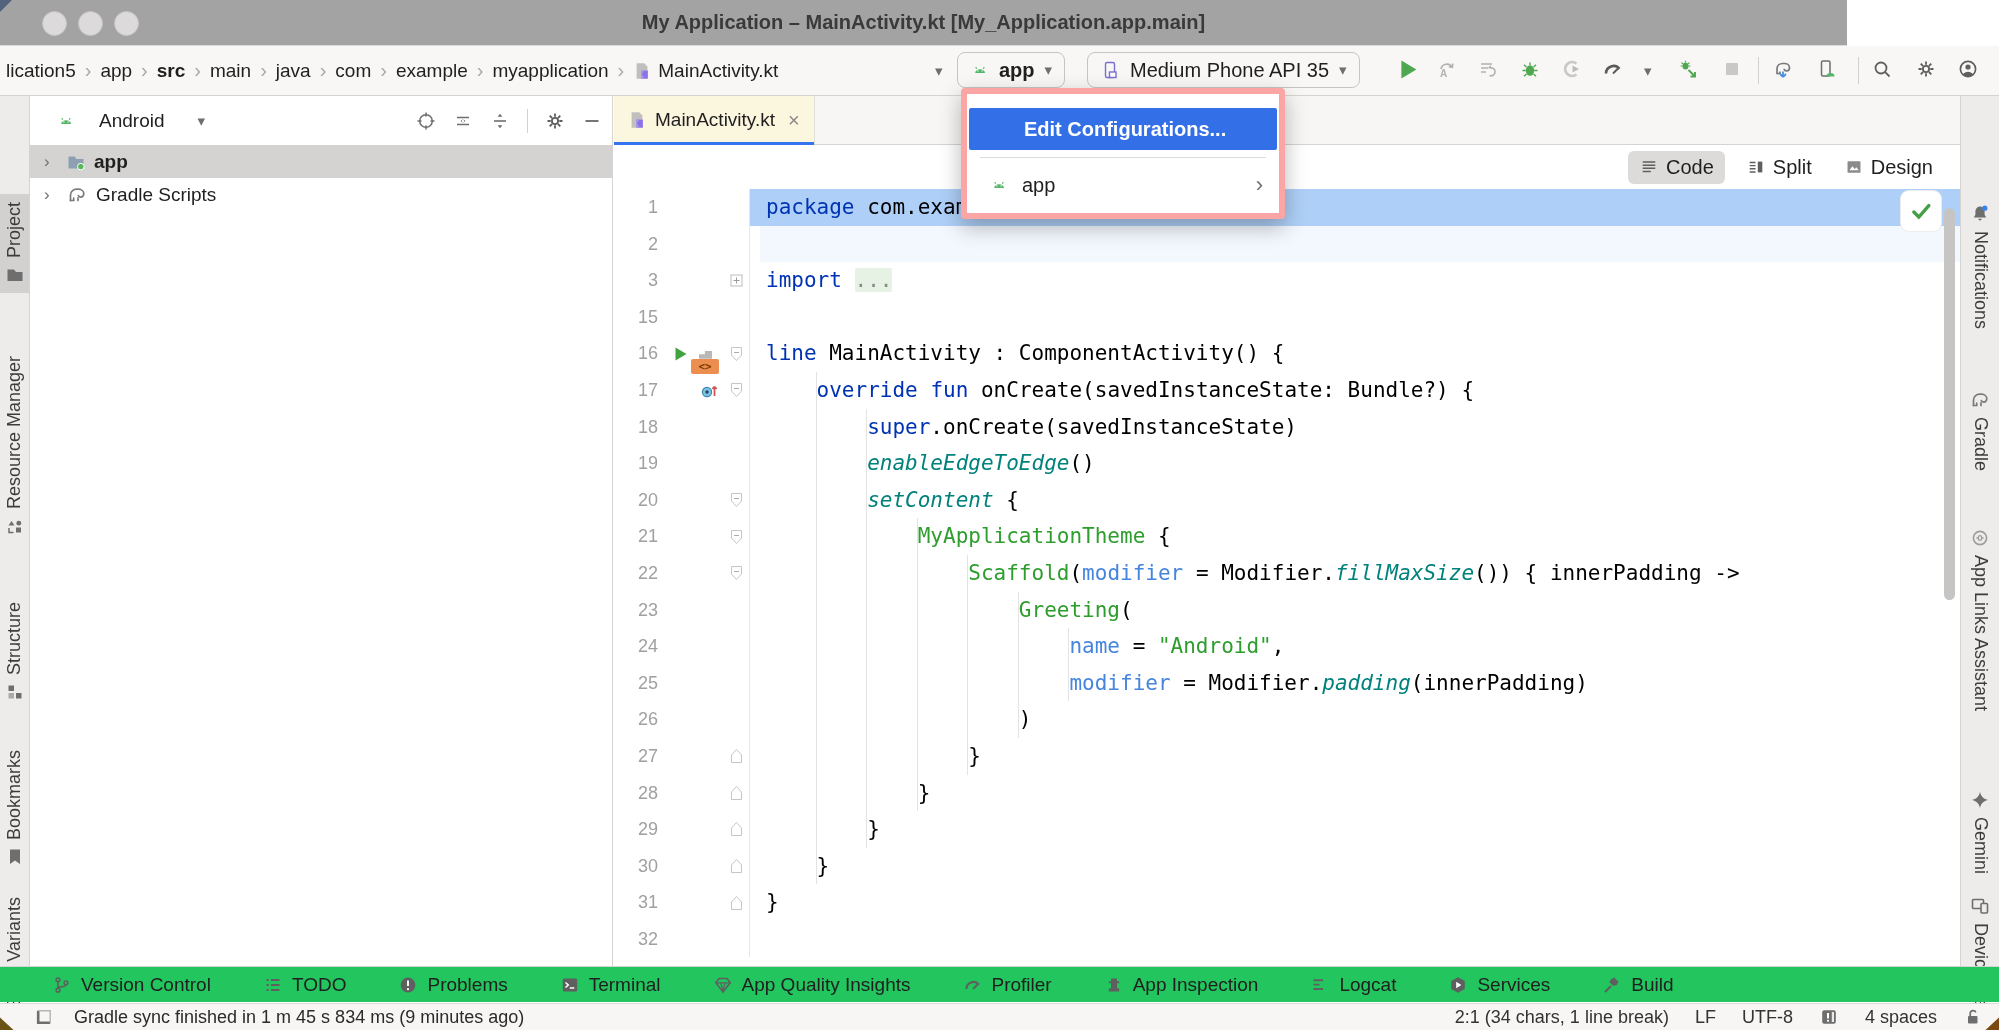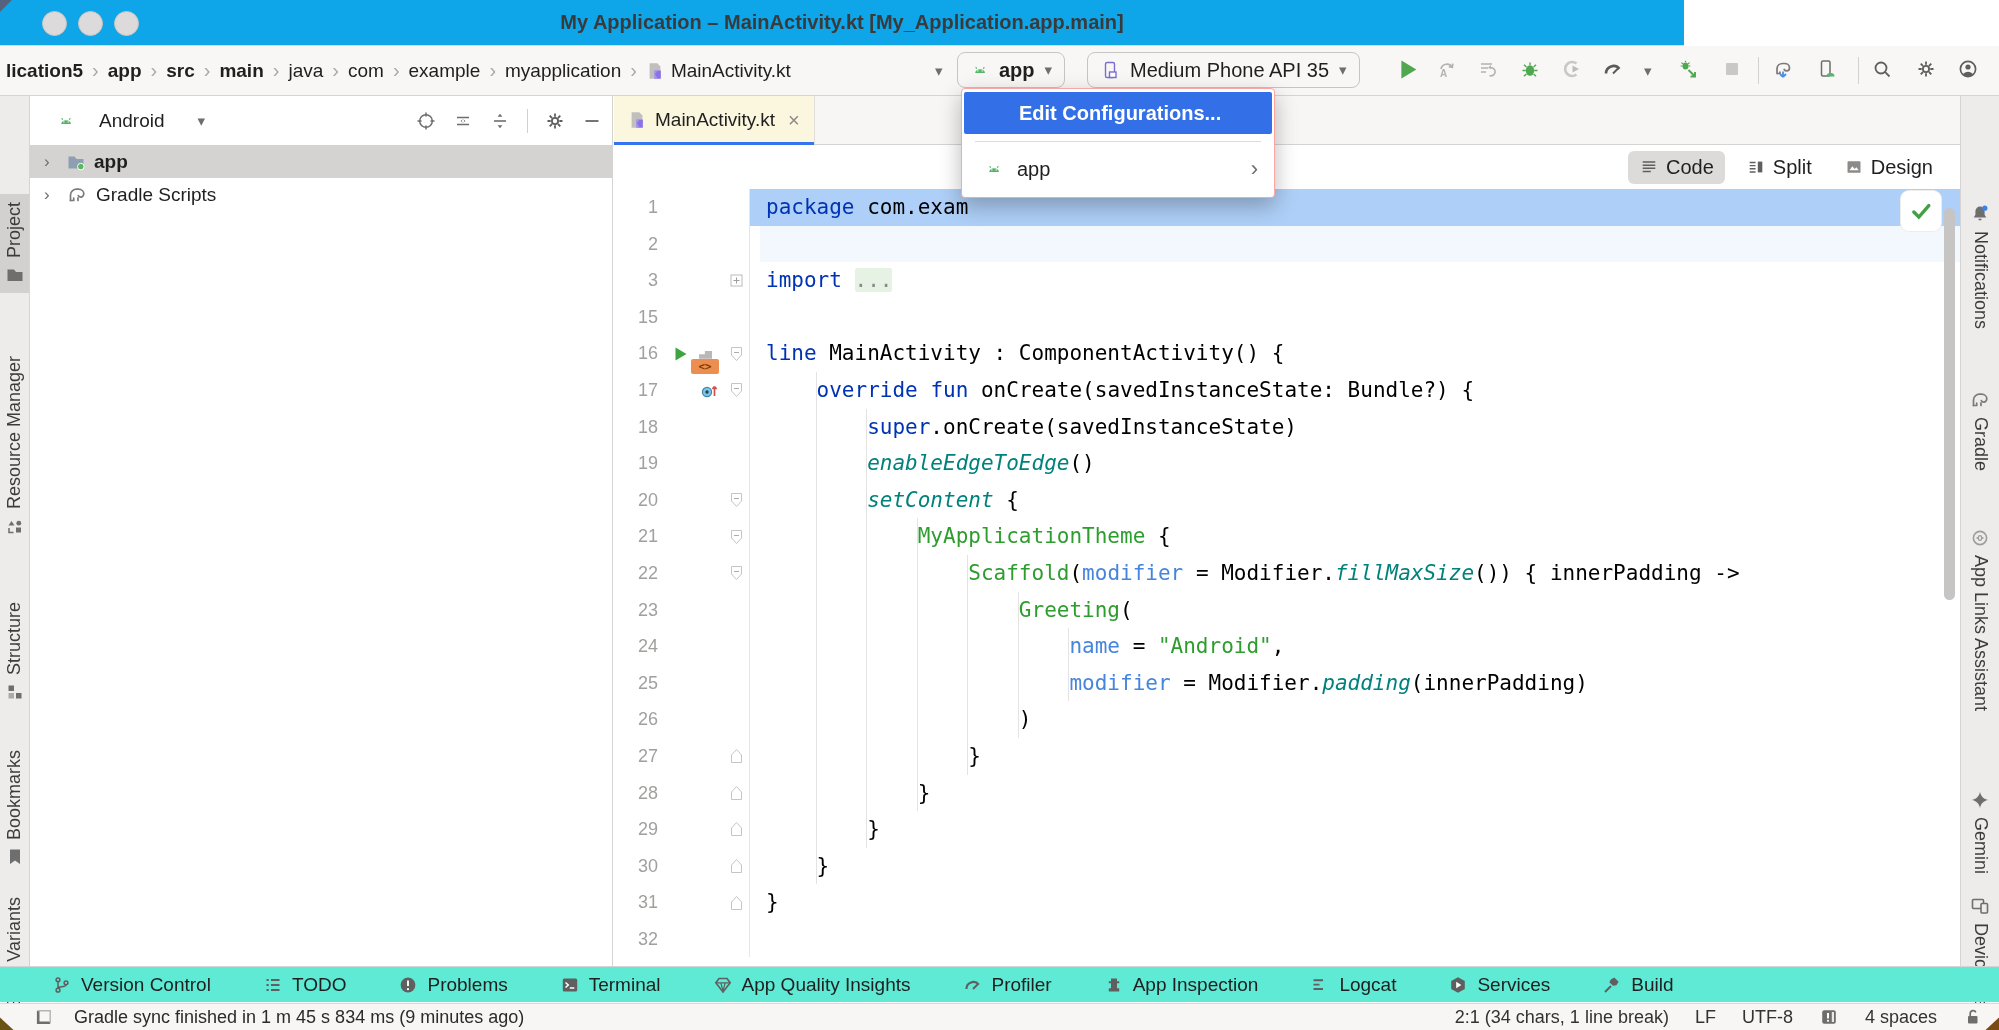--- a/index.html
+++ b/index.html
@@ -2,30 +2,30 @@
 <html style="--accent: #3370E7; --underline: #3574F0; --sel: #AECFF7; --kw: #0033B3; --fn: #2D9D2D; --str: #2D9D2D; --arg: #4585DD; --ext: #00827C;"><head>
 <meta charset="utf-8">
 <style>
   html,body{margin:0;padding:0;background:#444;}
   #screen{position:relative;width:1999px;height:1030px;background:#fff;overflow:hidden;
     font-family:"Liberation Sans",sans-serif;-webkit-font-smoothing:antialiased;}
   .abs{position:absolute;}
   svg{display:block;}
 
   
-  #titlebar{left:0;top:0;width:1684px;height:45px;background:#0ea5e9;border-bottom:1px solid #DAD9D8;
+  #titlebar{left:0;top:0;width:1847px;height:45px;background:#a3a3a3;border-bottom:1px solid #DAD9D8;
     display:flex;align-items:center;justify-content:center;}
   #title{font-size:20px;font-weight:bold;color:#3A3A3A;}
   .tl{position:absolute;top:11px;width:23px;height:23px;border-radius:50%;background:#DCDADA;border:1px solid #C6C4C3;}
 
   
   #toolbar{left:0;top:46px;width:1999px;height:49px;background:#F8F7F6;border-bottom:1px solid #D5D4D3;}
   #breadcrumbs{position:absolute;left:6px;top:0;height:49px;display:flex;align-items:center;font-size:19px;color:#1F1F1F;white-space:nowrap;}
   .bc-sep{color:#A9A8A7;padding:0 9px;font-size:20px;}
-  .bc-b{font-weight:bold;}
+  .bc-b{font-weight:normal;}
   .tbtn{position:absolute;top:6px;height:36px;border:1px solid #C6C5C4;border-radius:8px;background:#F8F7F6;
     display:flex;align-items:center;padding:0 12px;box-sizing:border-box;font-size:20px;color:#1F1F1F;}
   .caret{color:#6E6E6E;font-size:15px;margin-left:10px;}
   .ticon{position:absolute;top:13px;}
   .tdiv{position:absolute;top:11px;width:1px;height:27px;background:#D2D1D0;}
 
   
   #left-rail{left:0;top:96px;width:30px;height:870px;background:#EDECEB;border-right:1px solid #D5D4D3;box-sizing:border-box;}
   #right-rail{left:1960px;top:96px;width:39px;height:870px;background:#EDECEB;border-left:1px solid #D5D4D3;box-sizing:border-box;}
   .rail-tab{position:absolute;left:0;width:100%;display:flex;flex-direction:column;align-items:center;gap:7px;padding:8px 0;cursor:default;}
@@ -66,30 +66,30 @@
   .pl{color:#000;}
   .fn{color:var(--fn,#2D9D2D);text-align:right;}
   .str{color:var(--str,#2D9D2D);}
   .arg{color:var(--arg,#4585DD);}
   .ext{color:var(--ext,#00827C);font-style:italic;}
   .fold{background:#E6F2E3;color:#8A8A8A;border-radius:2px;}
   #check-box{left:1901px;top:191px;width:40px;height:40px;background:#fff;border-radius:8px;display:flex;align-items:center;justify-content:center;box-shadow:0 0 0 1px #EDEDEC;}
   #ed-scroll{left:1944px;top:208px;width:11px;height:392px;background:#C6C5C4;border-radius:6px;}
 
   
-  #runmenu{left:961px;top:88px;width:312px;background:#fff;border:1px solid #fca5a5;border-radius:4px;
-    box-shadow:0 8px 22px rgba(0,0,0,.28);z-index:60;padding:3px 0 8px 0;}
+  #runmenu{left:961px;top:88px;width:312px;background:#fff;border:6px solid #fca5a5;border-radius:4px;
+    box-shadow:0 8px 22px rgba(0,0,0,.28);z-index:60;padding:14px 0 8px 0;}
   #mi-edit{height:42px;background:var(--accent,#3370E7);color:#fff;font-weight:bold;font-size:20px;display:flex;align-items:center;padding-left:55px;margin:0 2px;border-radius:2px;}
   #menu-sep{height:1px;background:#DCDBDA;margin:7px 13px;}
   #mh{height:32px;display:flex;align-items:center;padding-left:21px;color:#999897;font-weight:bold;font-size:20px;}
   #mi-app{height:40px;display:flex;align-items:center;padding:0 16px 0 22px;font-size:20px;color:#1F1F1F;gap:13px;}
   #mi-app .chev{margin-left:auto;color:#6E6E6E;font-size:22px;}
 
   
-  #toolwins{left:0;top:966px;width:1999px;height:36px;background:#5eead4;border-top:1px solid #D5D4D3;
+  #toolwins{left:0;top:966px;width:1999px;height:36px;background:#22c55e;border-top:1px solid #D5D4D3;
     display:flex;align-items:center;gap:52px;padding-left:52px;box-sizing:border-box;}
   .tool{display:flex;align-items:center;gap:9px;font-size:19px;color:#1F1F1F;white-space:nowrap;}
   #statusbar{left:0;top:1003px;width:1999px;height:27px;background:#F7F6F5;border-top:1px solid #DAD9D8;
     display:flex;align-items:center;font-size:18px;color:#2B2B2B;box-sizing:border-box;padding:0 16px 0 34px;}
   #status-msg{margin-left:20px;}
   #status-right{margin-left:auto;display:flex;align-items:center;gap:26px;color:#333;}
   .corner{z-index:80;}
 </style>
 </head>
 <body>

